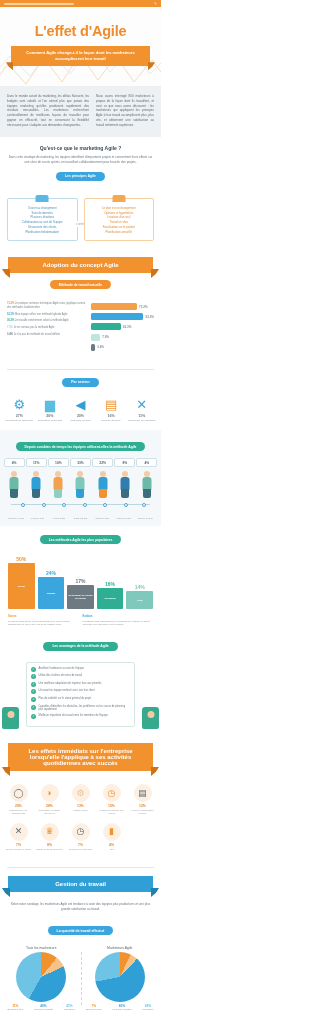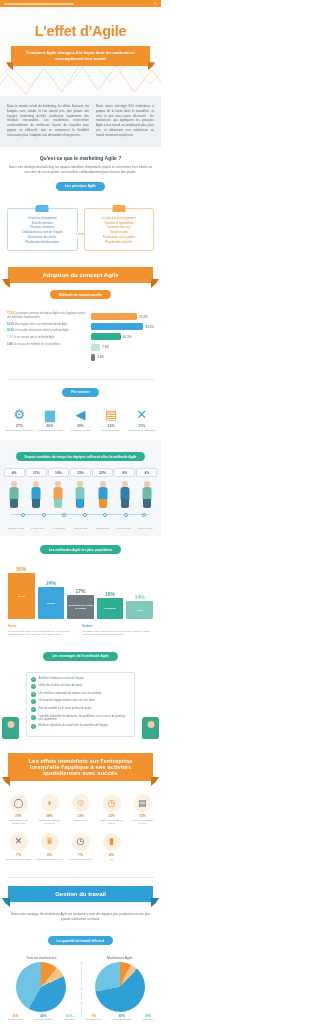--- a/index.html
+++ b/index.html
@@ -15,21 +15,21 @@
   .topbar {
     height: 7px; background: #f2922f;
     display: flex; align-items: center; justify-content: space-between;
     padding: 0 4px;
   }
   .topbar-url { height: 2px; width: 70px; background: rgba(255,255,255,.55); border-radius: 1px; }
   .topbar-ico { font-size: 4px; color: #fff; line-height: 1; }
 
   
   .hero {
-    position: relative; padding: 16px 6px 30px;
+    position: relative; padding: 16px 6px 20px;
     background: #fdfdfd; overflow: hidden;
   }
   .hero-zig {
     position: absolute; left: -10px; right: -10px; bottom: -4px; height: 52px;
     opacity: .5;
   }
   .hero h1 {
     position: relative; z-index: 2;
     font-size: 14.5px; font-weight: bold; color: #f08c2e;
     text-align: center; letter-spacing: -.2px;

